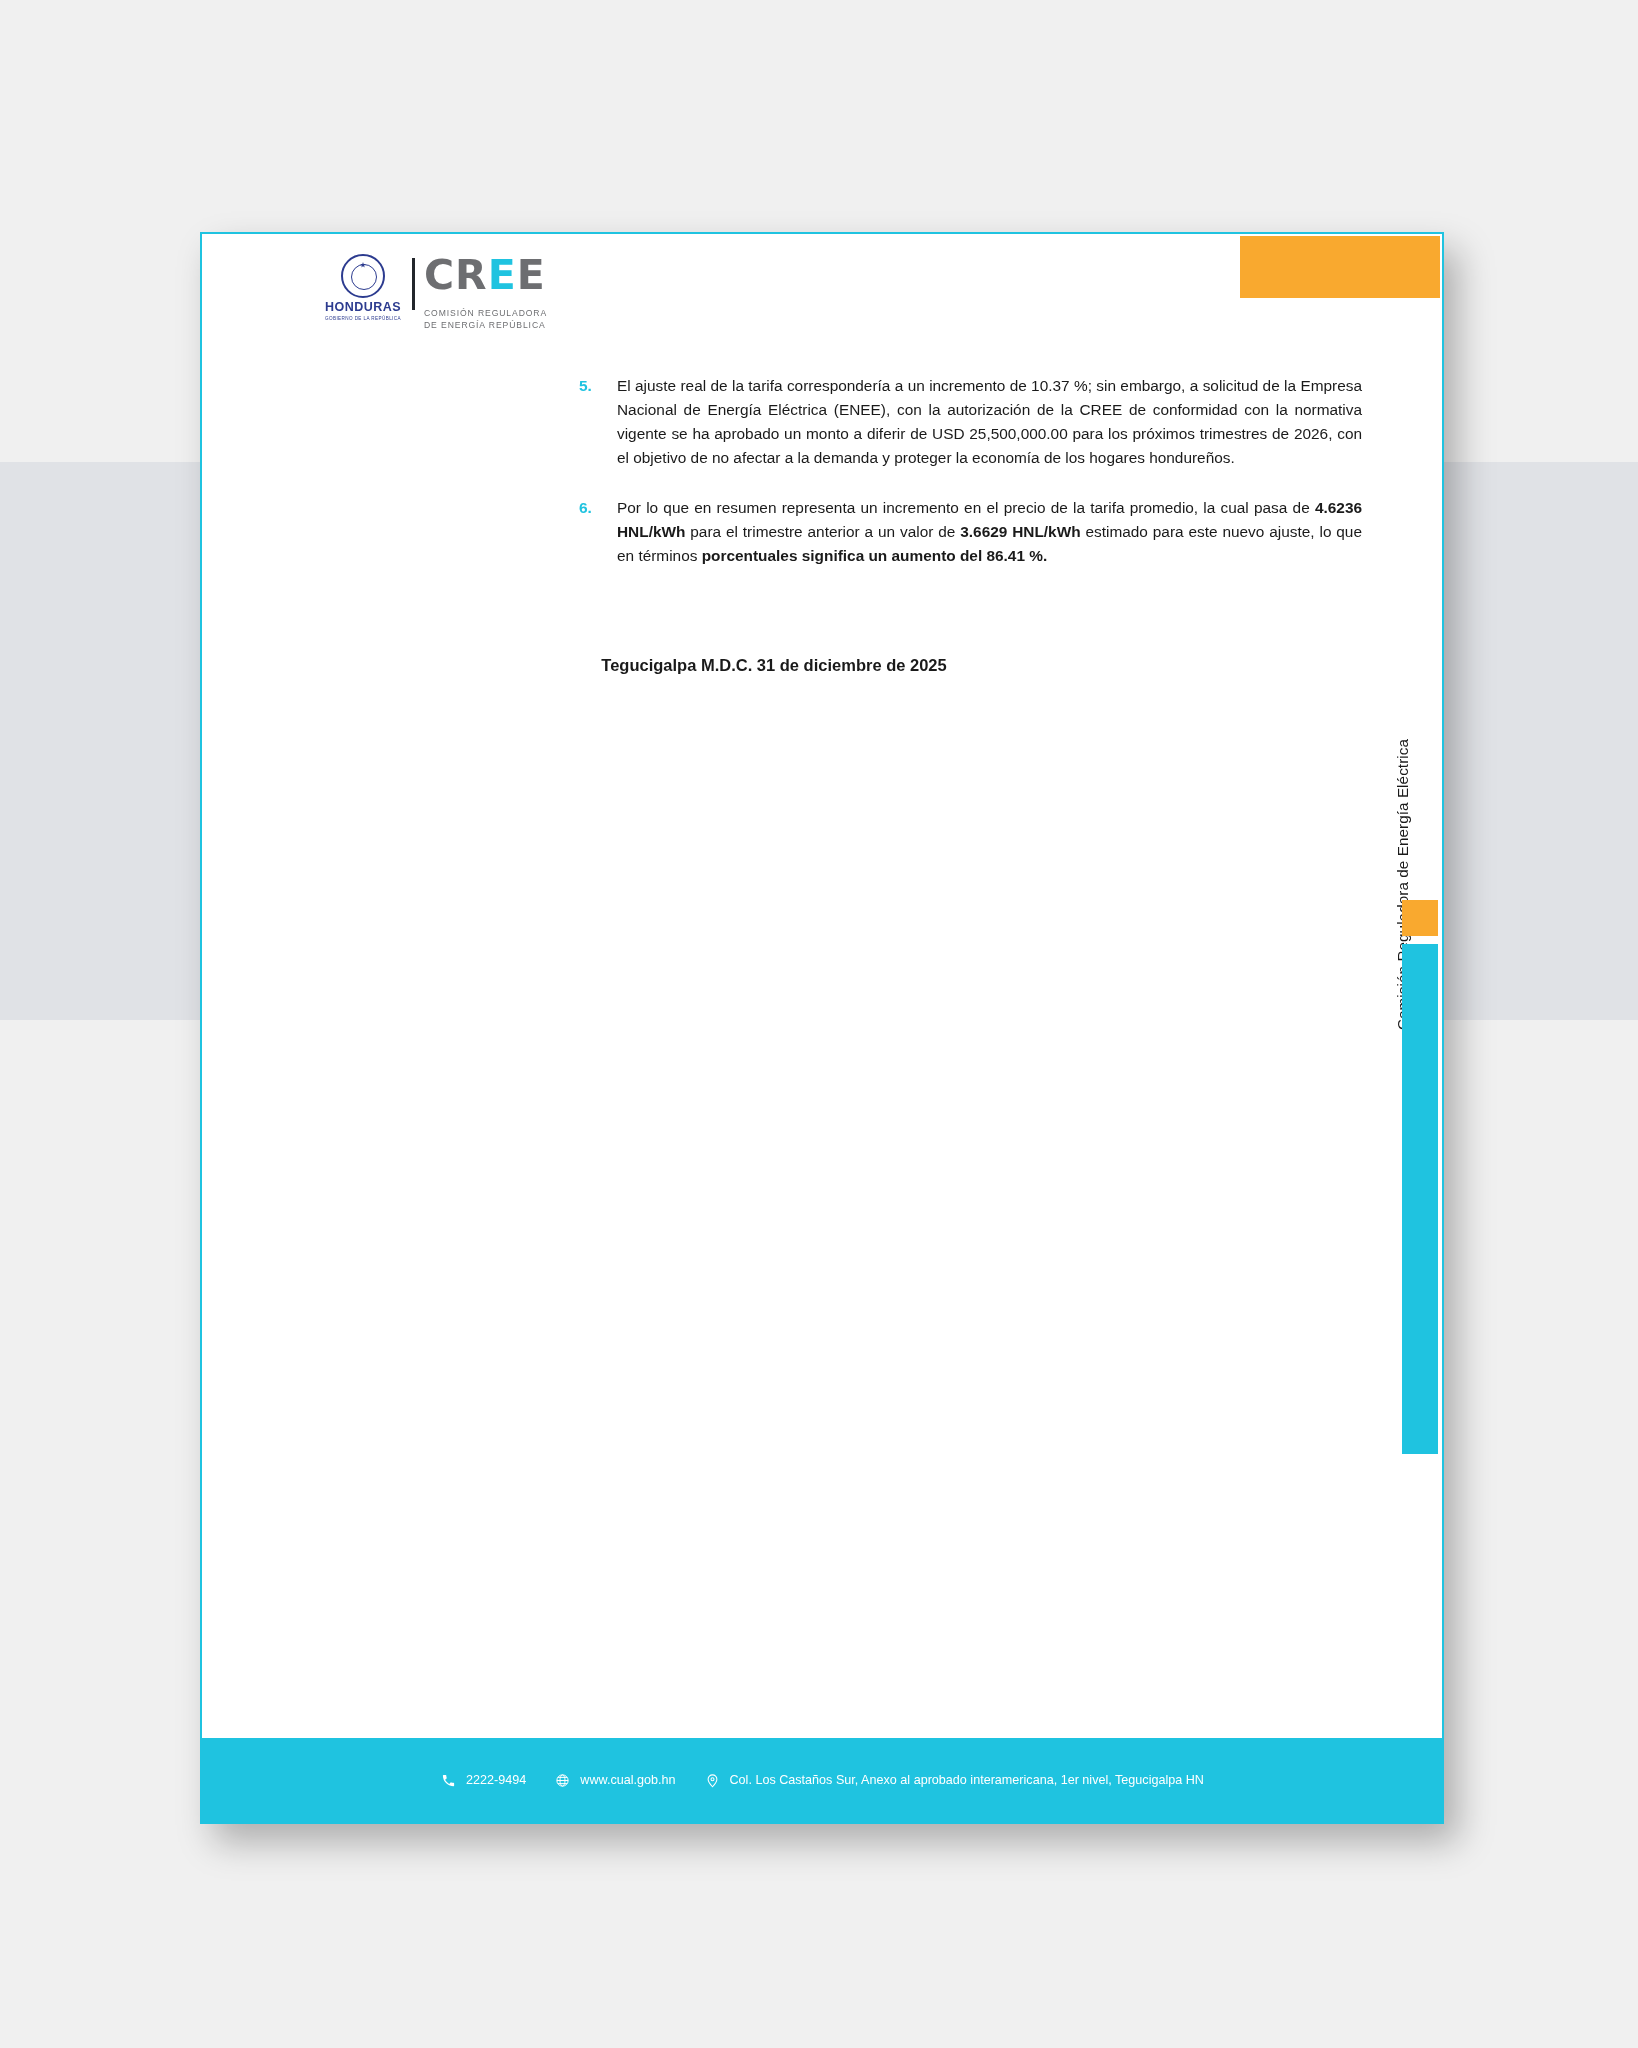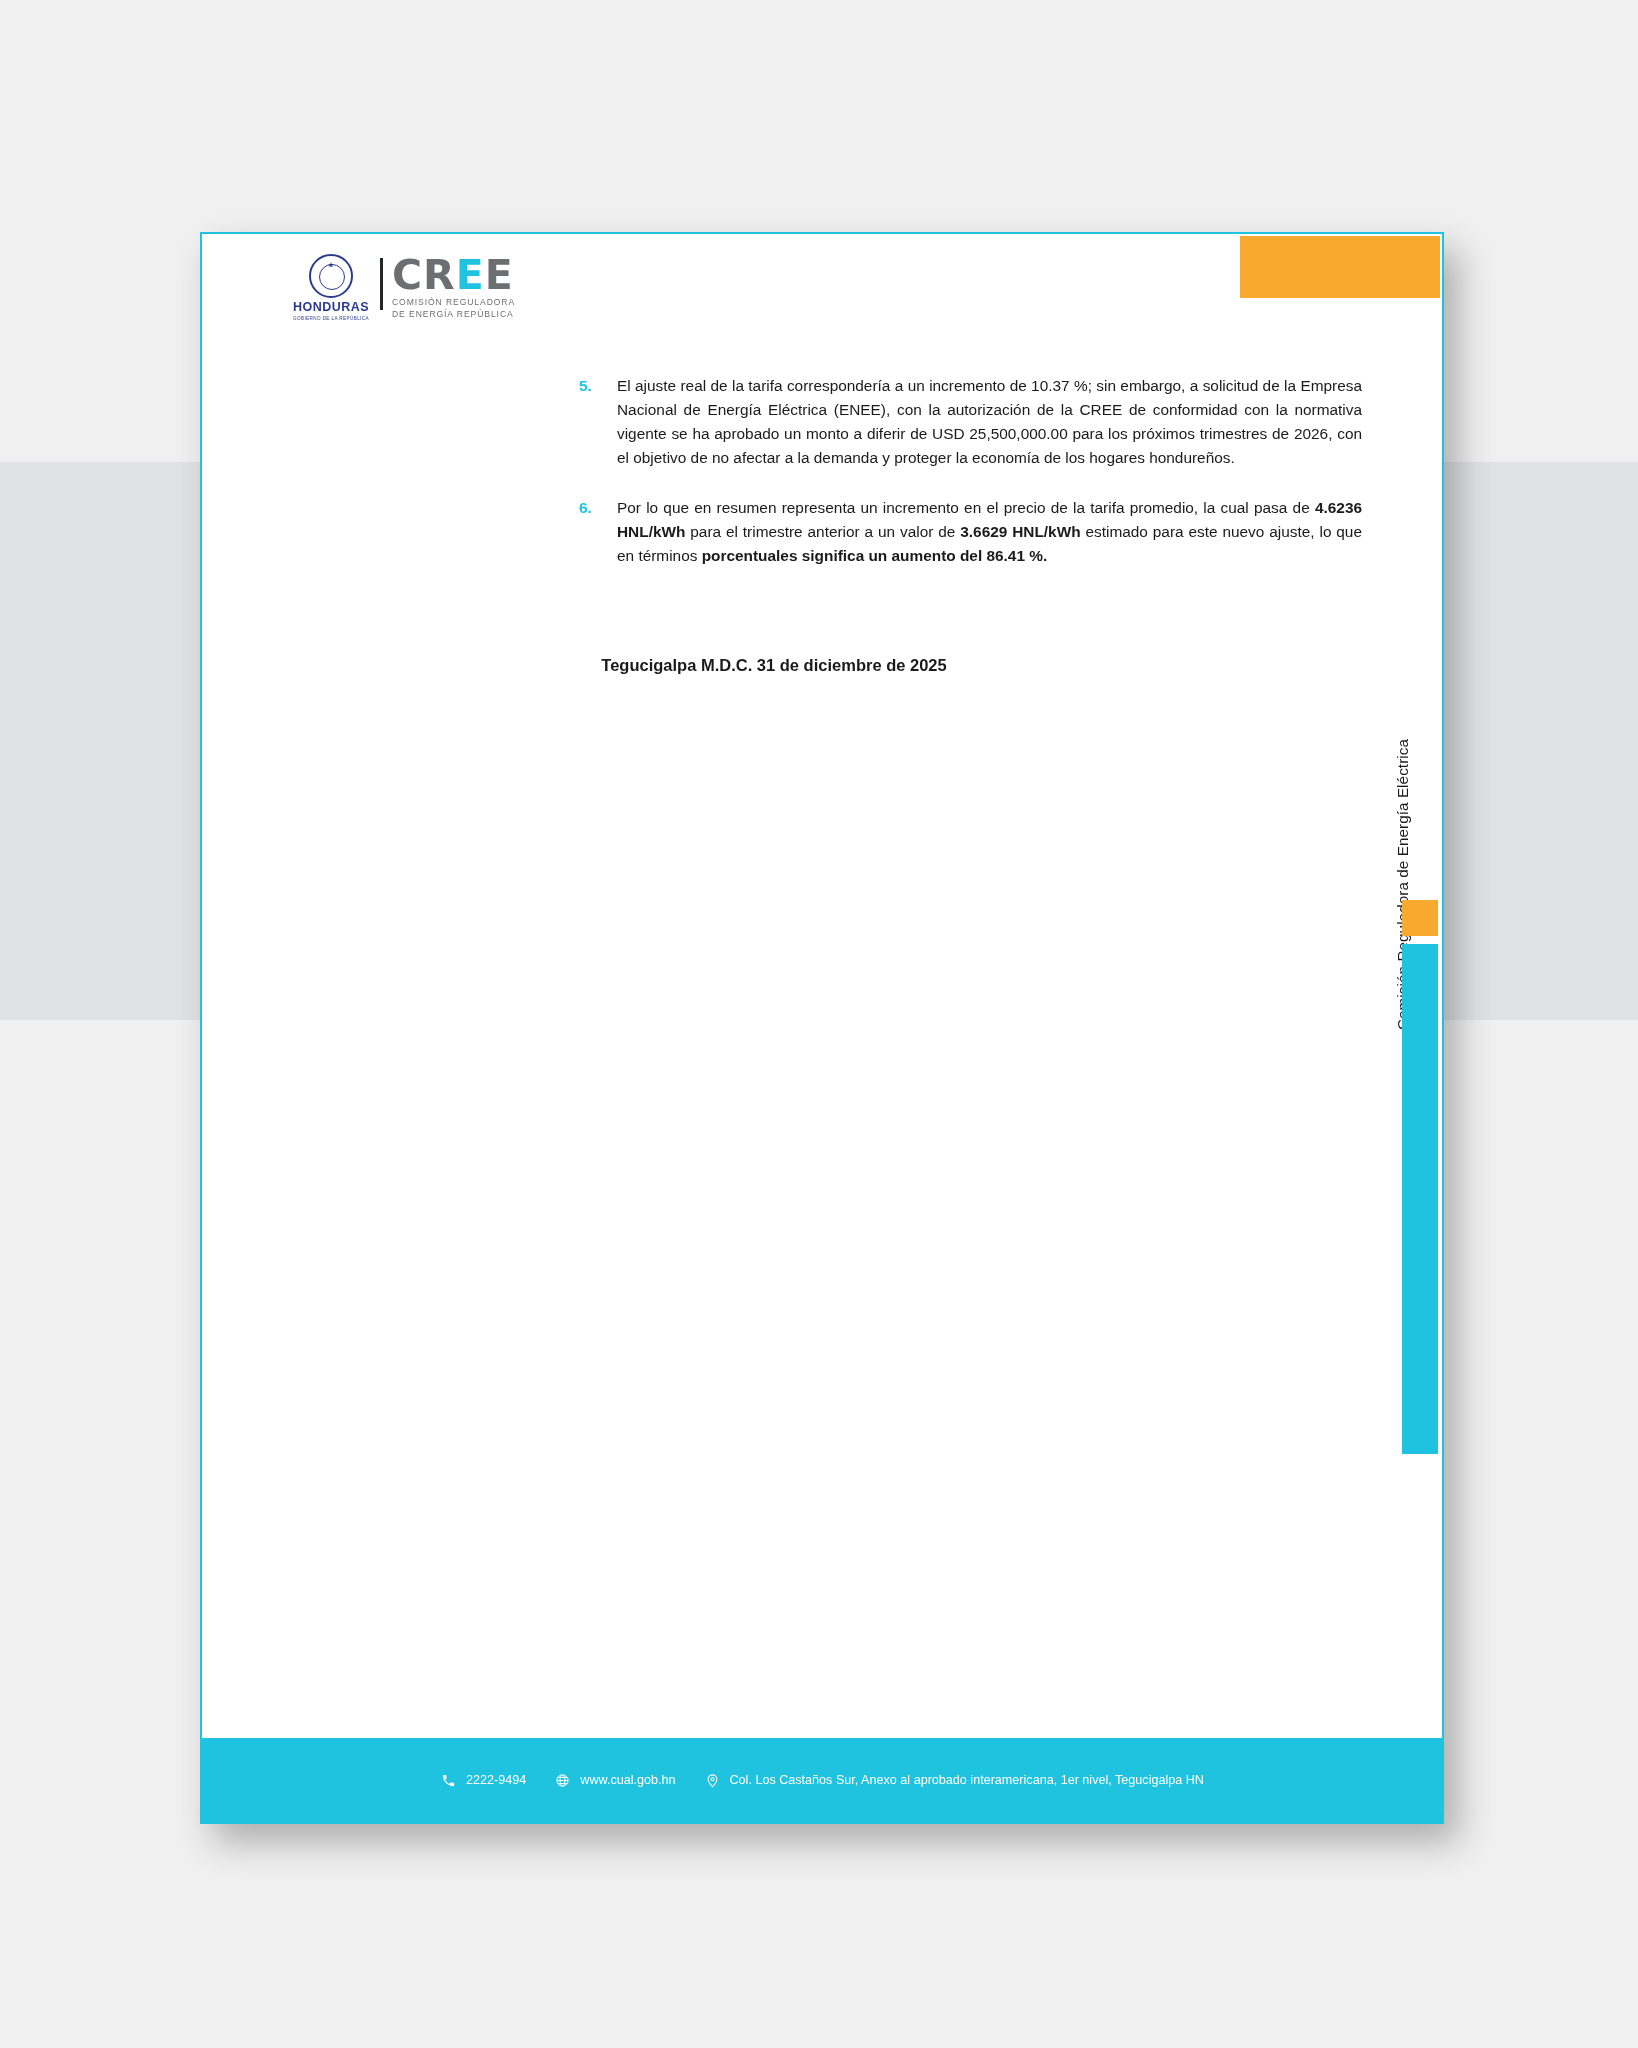--- a/index.html
+++ b/index.html
@@ -59,20 +59,21 @@
     position: absolute;
     left: 90px;
     top: 20px;
     display: flex;
     align-items: flex-start;
   }
   .hn-seal {
     width: 78px;
     text-align: center;
     font-family: "Liberation Sans", sans-serif;
+    margin-left: 32px;
   }
   .seal-circle {
     width: 40px;
     height: 40px;
     margin: 0 auto 3px auto;
     border-radius: 50%;
     border: 2px solid #2c3b8f;
     background: #fff;
     position: relative;
   }
@@ -125,21 +126,21 @@
     color: #6d6e71;
     line-height: 0.95;
     font-family: "DejaVu Sans", sans-serif;
   }
   .cree-word .teal { color: #1fc3e0; }
   .cree-sub {
     font-size: 8.6px;
     letter-spacing: 0.9px;
     color: #6d6e71;
     line-height: 1.35;
-    margin-top: 2px;
+    margin-top: 13px;
   }
 
   .header-orange {
     position: absolute;
     right: 2px;
     top: 2px;
     width: 200px;
     height: 62px;
     background: #f9a92f;
   }

